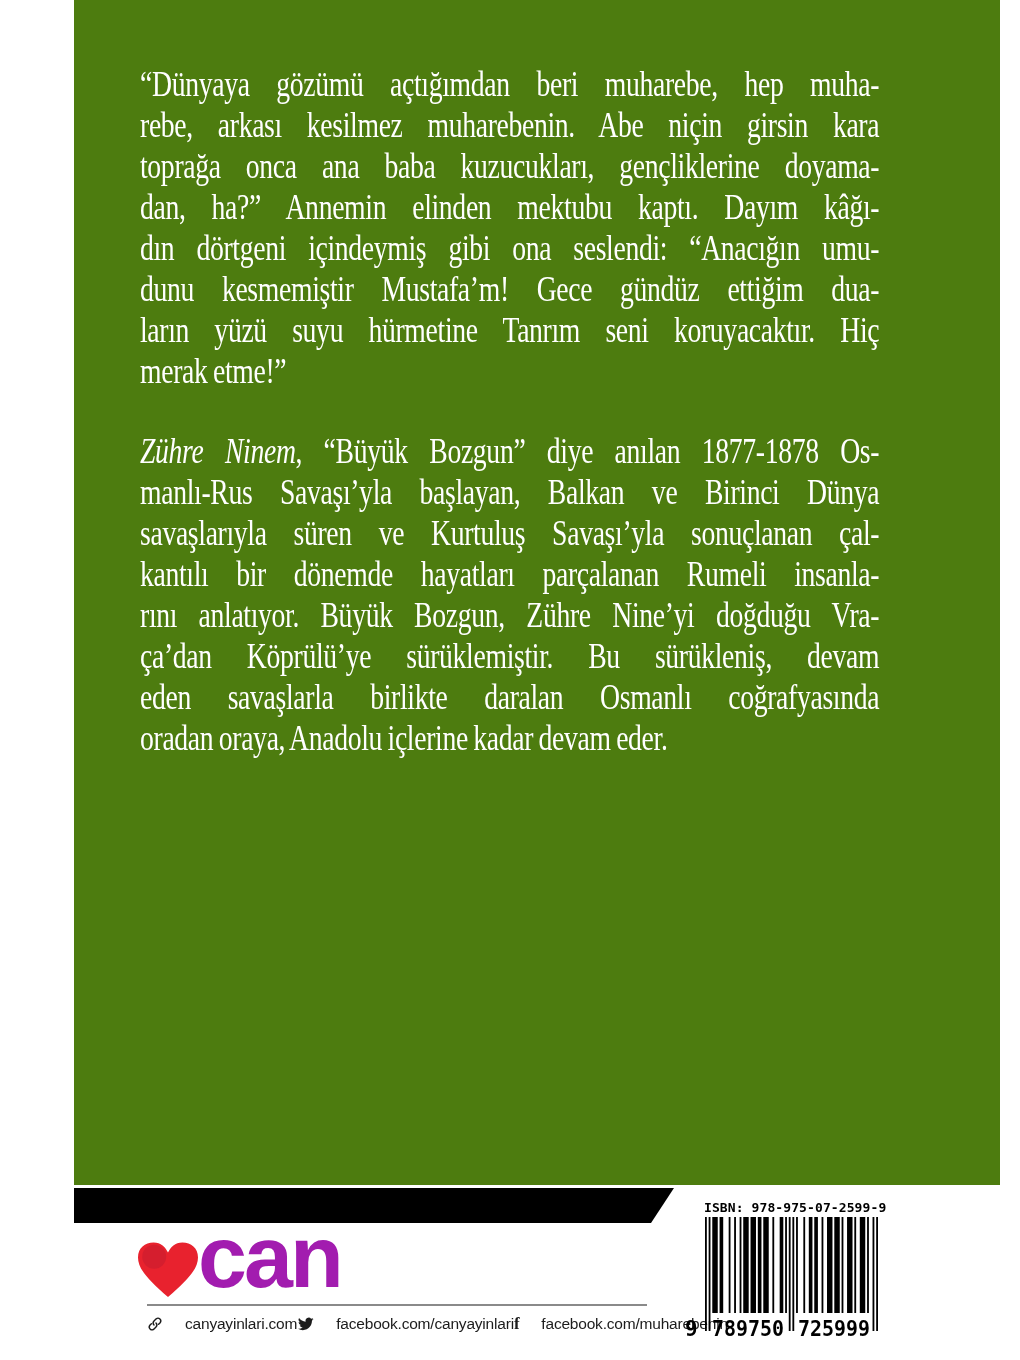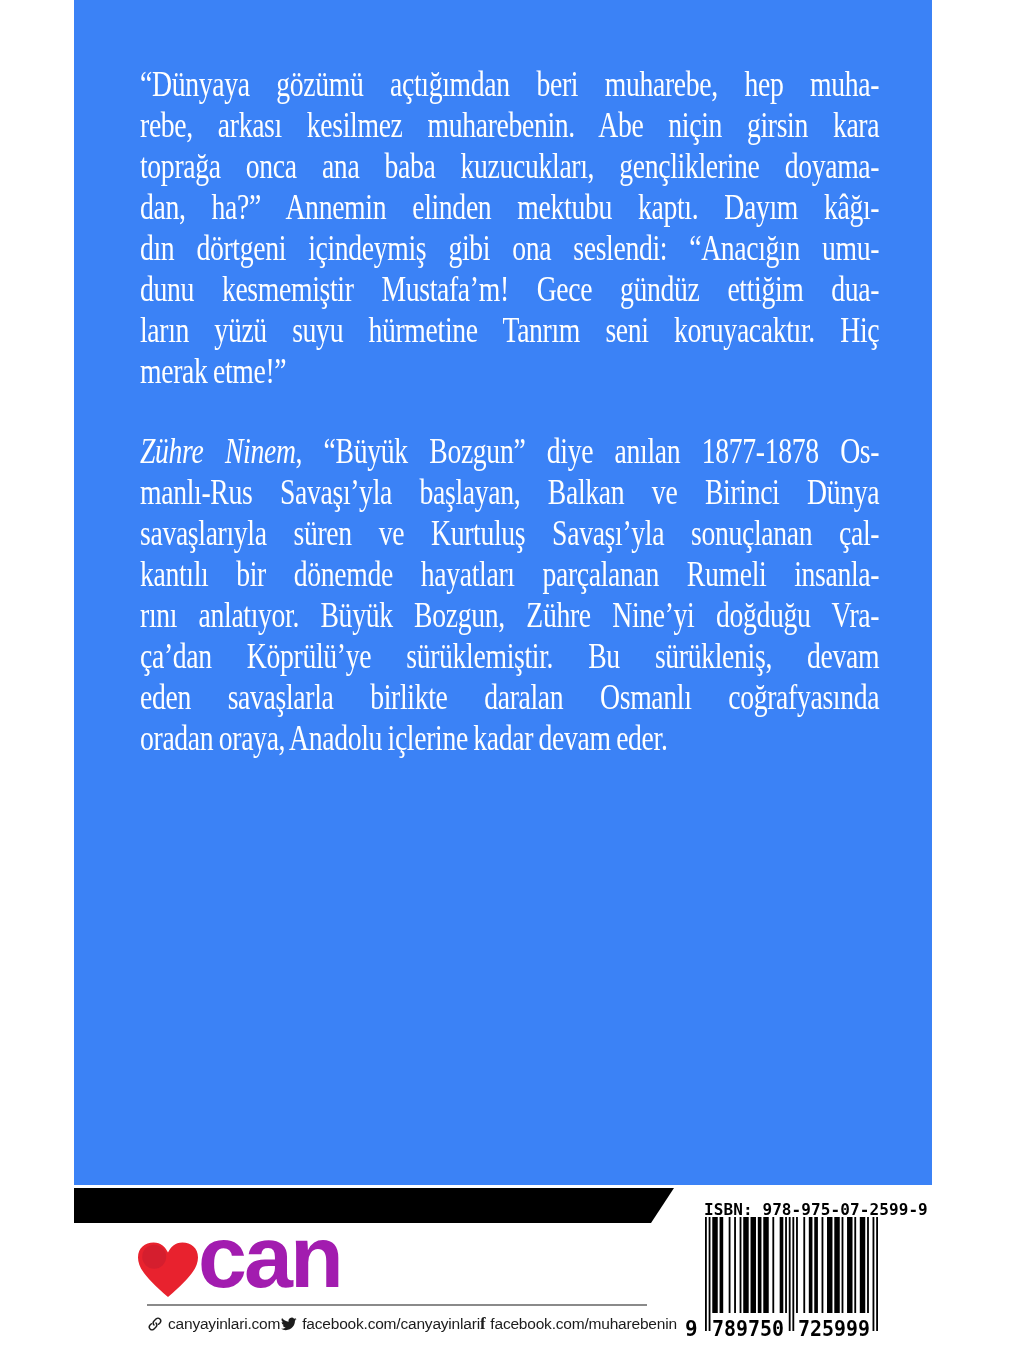--- a/index.html
+++ b/index.html
@@ -2,22 +2,22 @@
 <html><head>
 <meta charset="utf-8">
 <style>
   html,body { margin:0; padding:0; }
   body {
     width:1020px; height:1360px; position:relative; background:#ffffff;
     font-family:"Liberation Sans", sans-serif; overflow:hidden;
   }
   
   .cover {
-    position:absolute; left:74px; top:0; width:858px; height:1185px;
-    background:#3b82f6;
+    position:absolute; left:74px; top:0; width:926px; height:1185px;
+    background:#4d7c0f;
   }
   .text-block {
     position:absolute; left:66px; top:64px; width:960px;
     transform:scaleX(0.77); transform-origin:0 0;
     font-family:"Liberation Serif", serif;
     font-size:36px; line-height:41px; color:#ffffff;
     letter-spacing:-0.45px; word-spacing:-1.5px;
   }
   .para + .para { margin-top:39px; }
   .line { text-align:justify; text-align-last:justify; }
@@ -34,27 +34,27 @@
     position:absolute; left:198px; top:1206px;
     font-family:"Liberation Sans", sans-serif; font-weight:bold;
     font-size:88px; letter-spacing:-3px; color:#a21caf; line-height:normal;
   }
   .logo-rule { position:absolute; left:147px; top:1304px; width:500px; height:2px; background:#8a8a8a; }
   .links {
     position:absolute; left:147px; top:1314px; width:500px;
     display:flex; justify-content:space-between; align-items:center;
     font-size:15.5px; letter-spacing:-0.2px; color:#1c1c1c; white-space:nowrap;
   }
-  .link-item { display:flex; align-items:center; gap:5px; }
+  .link-item { display:flex; align-items:center; gap:22px; }
   .link-item svg { display:block; }
   .fb-glyph { font-weight:bold; font-size:17px; font-family:"Liberation Serif", serif; }
   .isbn {
     position:absolute; left:704px; top:1200px; width:180px;
     font-family:"DejaVu Sans Mono", monospace; font-weight:bold;
-    font-size:16px; letter-spacing:0.1px; color:#000; white-space:nowrap;
+    font-size:13px; letter-spacing:0.1px; color:#000; white-space:nowrap;
   }
   .barcode { position:absolute; left:684px; top:1217px; }
   .barcode text { font-family:"DejaVu Sans Mono", monospace; font-weight:bold; font-size:21px; fill:#000; }
 </style>
 </head>
 <body>
 
 <div class="cover">
   <div class="text-block">
       <div class="para">

